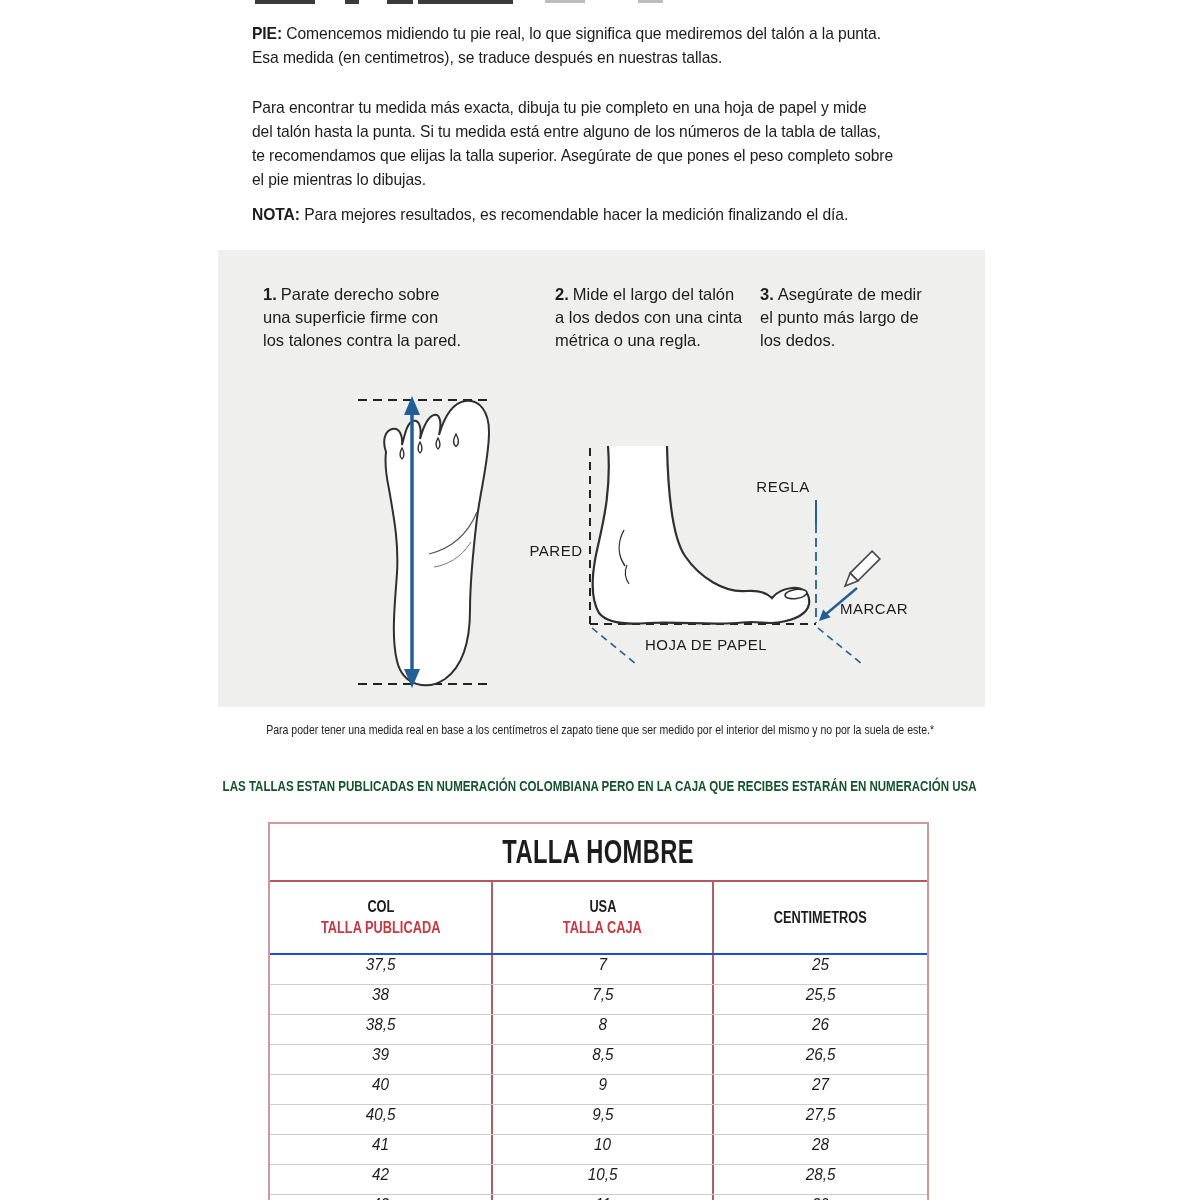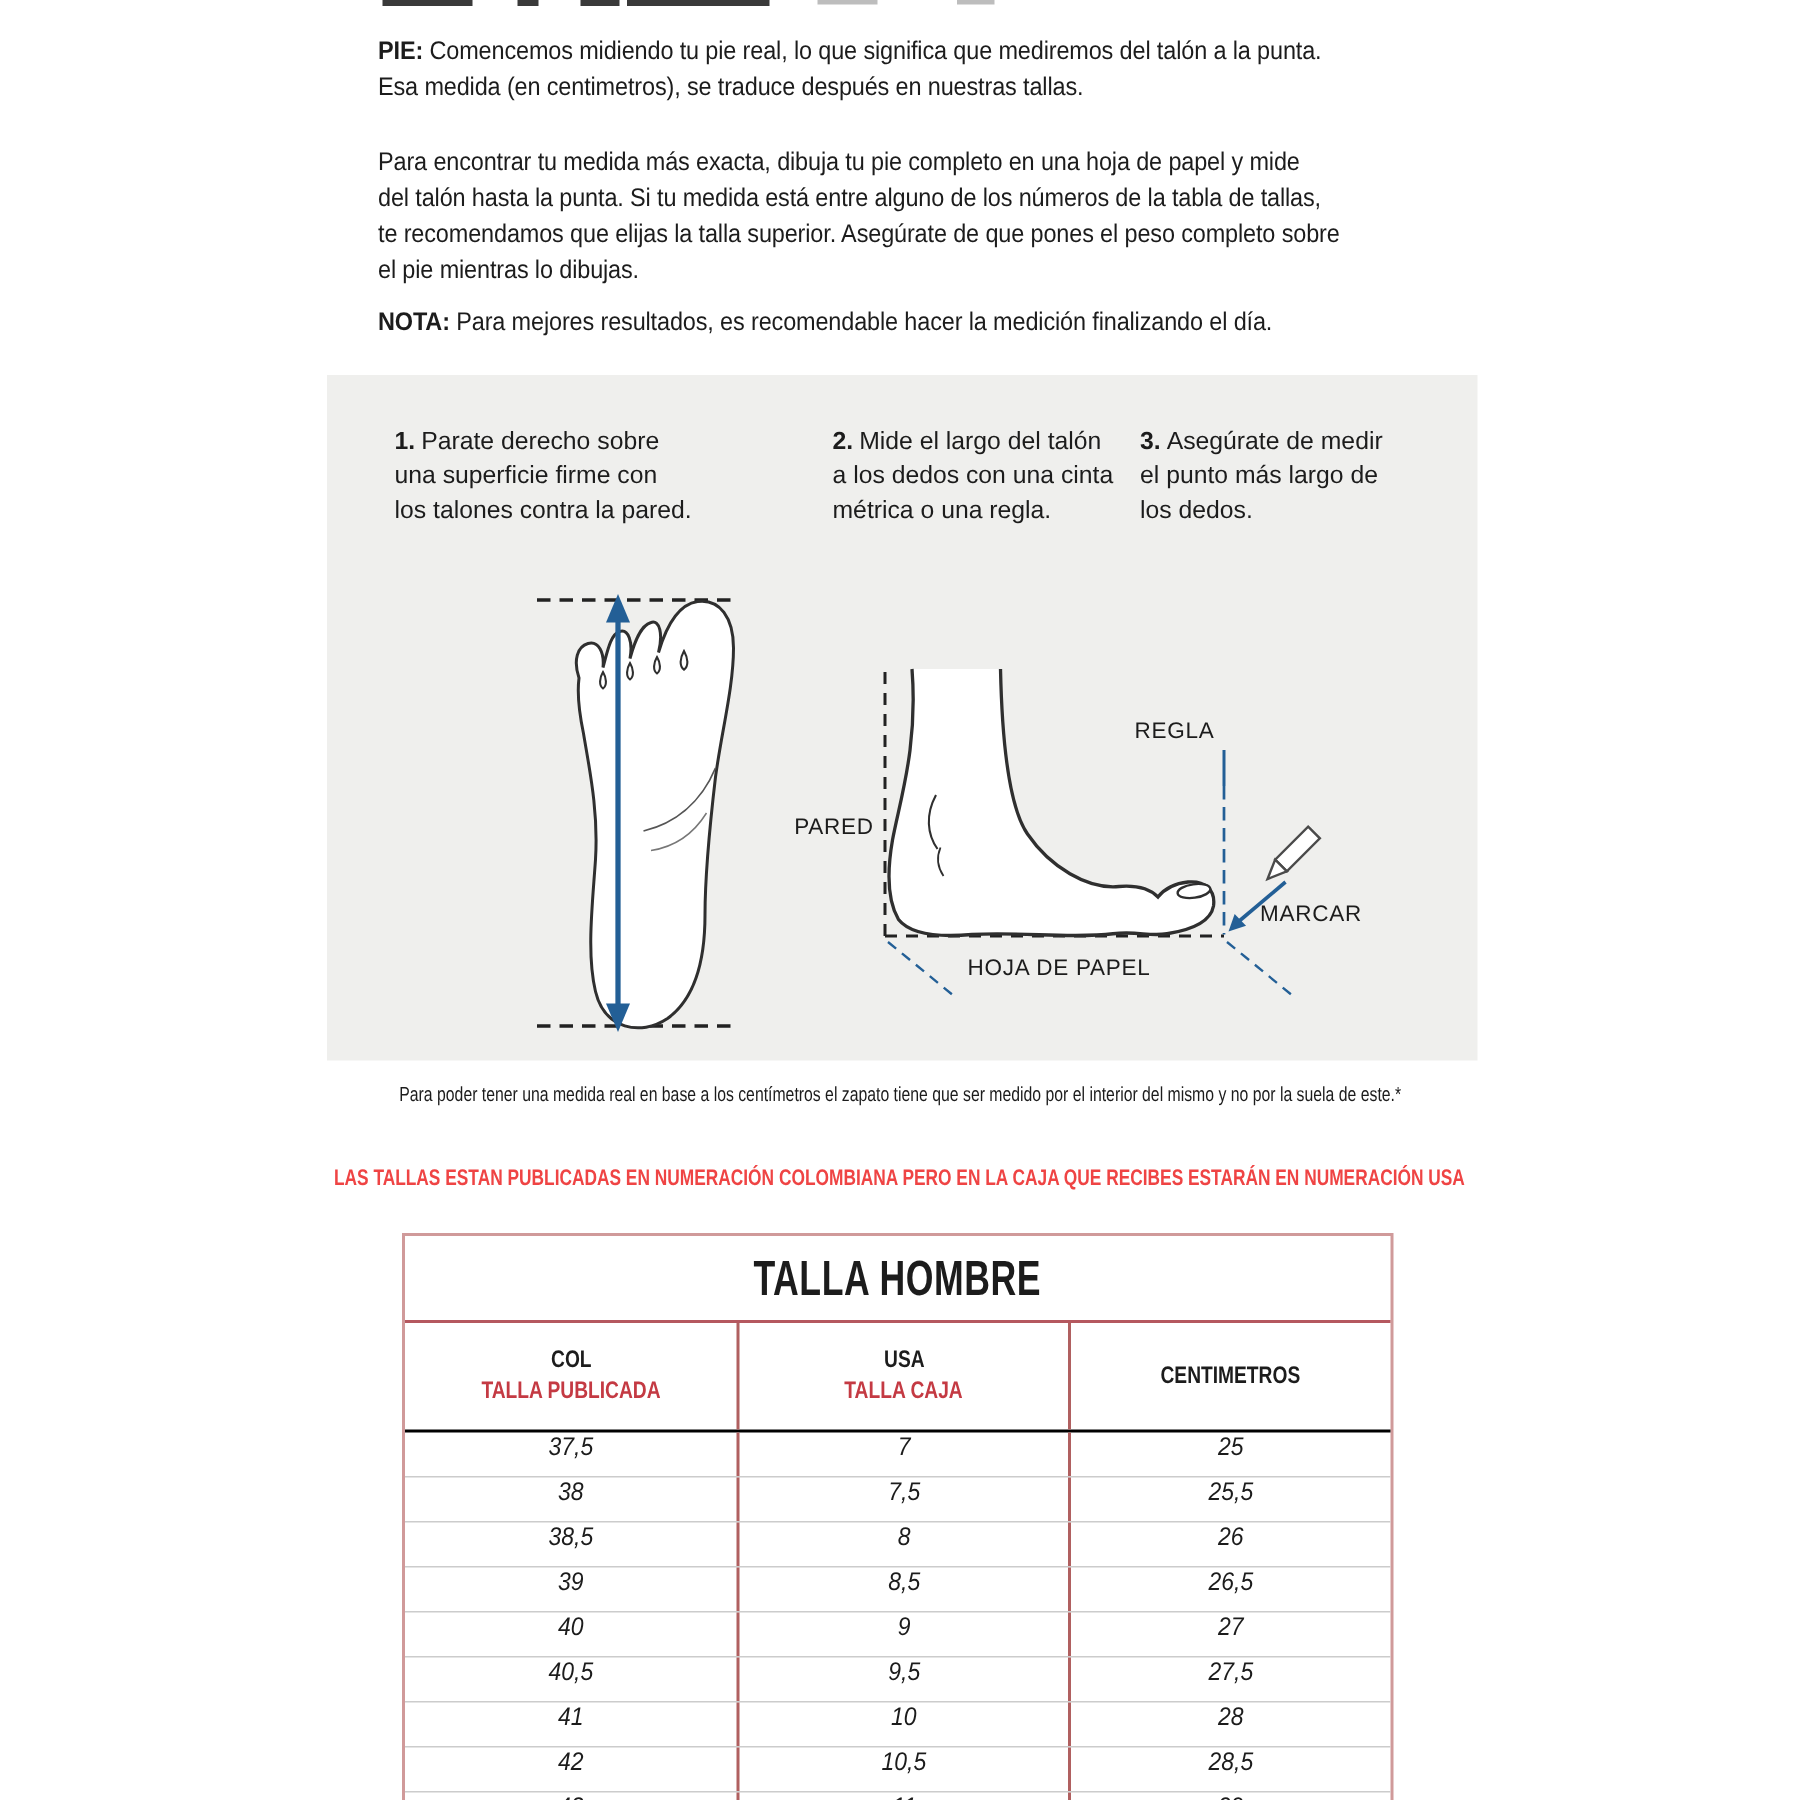--- a/index.html
+++ b/index.html
@@ -31,35 +31,35 @@
 
   .diagram{position:absolute;}
   #foot-sole-diagram{left:132px;top:140px;}
   #foot-side-diagram{left:302px;top:188px;}
   .svg-label{font-family:"Liberation Sans",sans-serif;font-size:15px;fill:#1c1c1c;letter-spacing:0.5px;}
 
   
   .centerline{position:absolute;left:0;width:1200px;text-align:center;white-space:nowrap;}
   #footnote{top:722px;font-size:13.5px;}
   #footnote span{display:inline-block;transform:scaleX(0.78);}
-  #red-notice{top:777px;font-size:15px;font-weight:700;color:#ef4444;}
+  #red-notice{top:777px;font-size:15px;font-weight:700;color:#14532d;}
   #red-notice span{display:inline-block;transform:scaleX(0.77);}
 
   
   .size-table{
     position:absolute;left:268px;top:822px;width:661px;
     border:2px solid #d09a9a;background:#fff;box-sizing:border-box;
   }
   .t-title{
     height:56px;border-bottom:2px solid #b5585f;
     display:flex;align-items:center;justify-content:center;
     font-size:33px;font-weight:700;letter-spacing:0.5px;
   }
   .t-title span{display:inline-block;transform:scaleX(0.72);}
-  .t-head{display:flex;height:71px;border-bottom:2px solid #000000;}
+  .t-head{display:flex;height:71px;border-bottom:2px solid #1d4ed8;}
   .t-head .cell{
     display:flex;flex-direction:column;align-items:center;justify-content:center;
     gap:3px;box-sizing:border-box;
   }
   .cell.c1{width:34%;}
   .cell.c2{width:33.6%;}
   .cell.c3{width:32.4%;}
   .vline{border-right:2px solid #b06060;}
   .h-line1{font-size:16px;font-weight:700;display:inline-block;transform:scaleX(0.8);}
   .h-line2{font-size:16px;font-weight:700;color:#c43a43;display:inline-block;transform:scaleX(0.8);}

